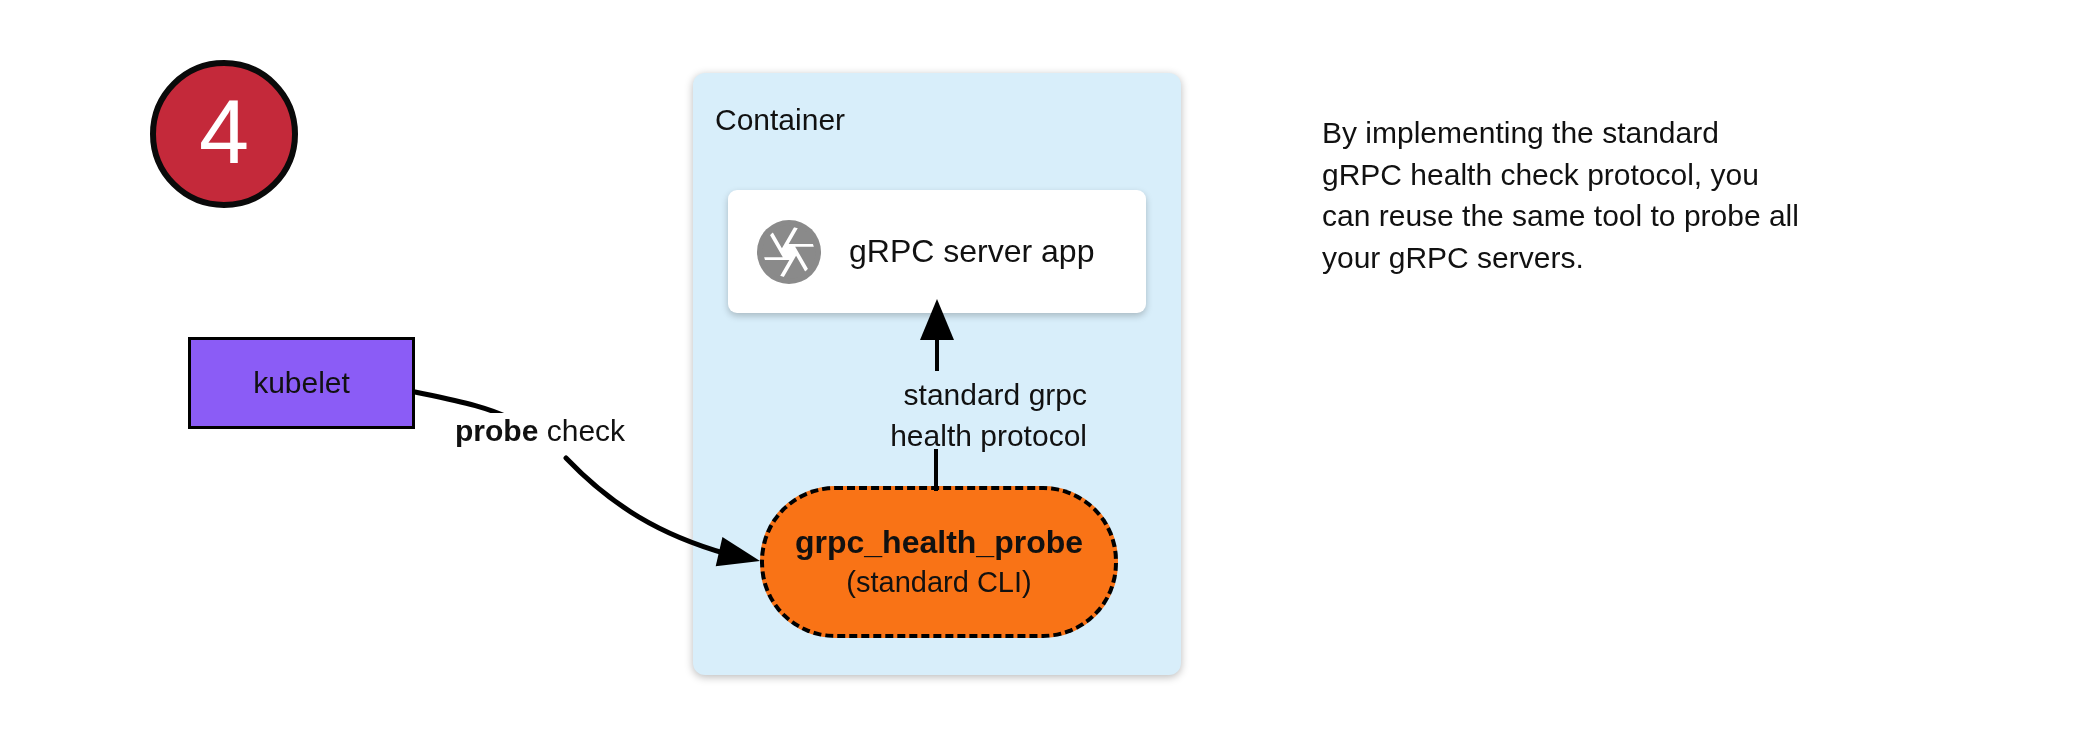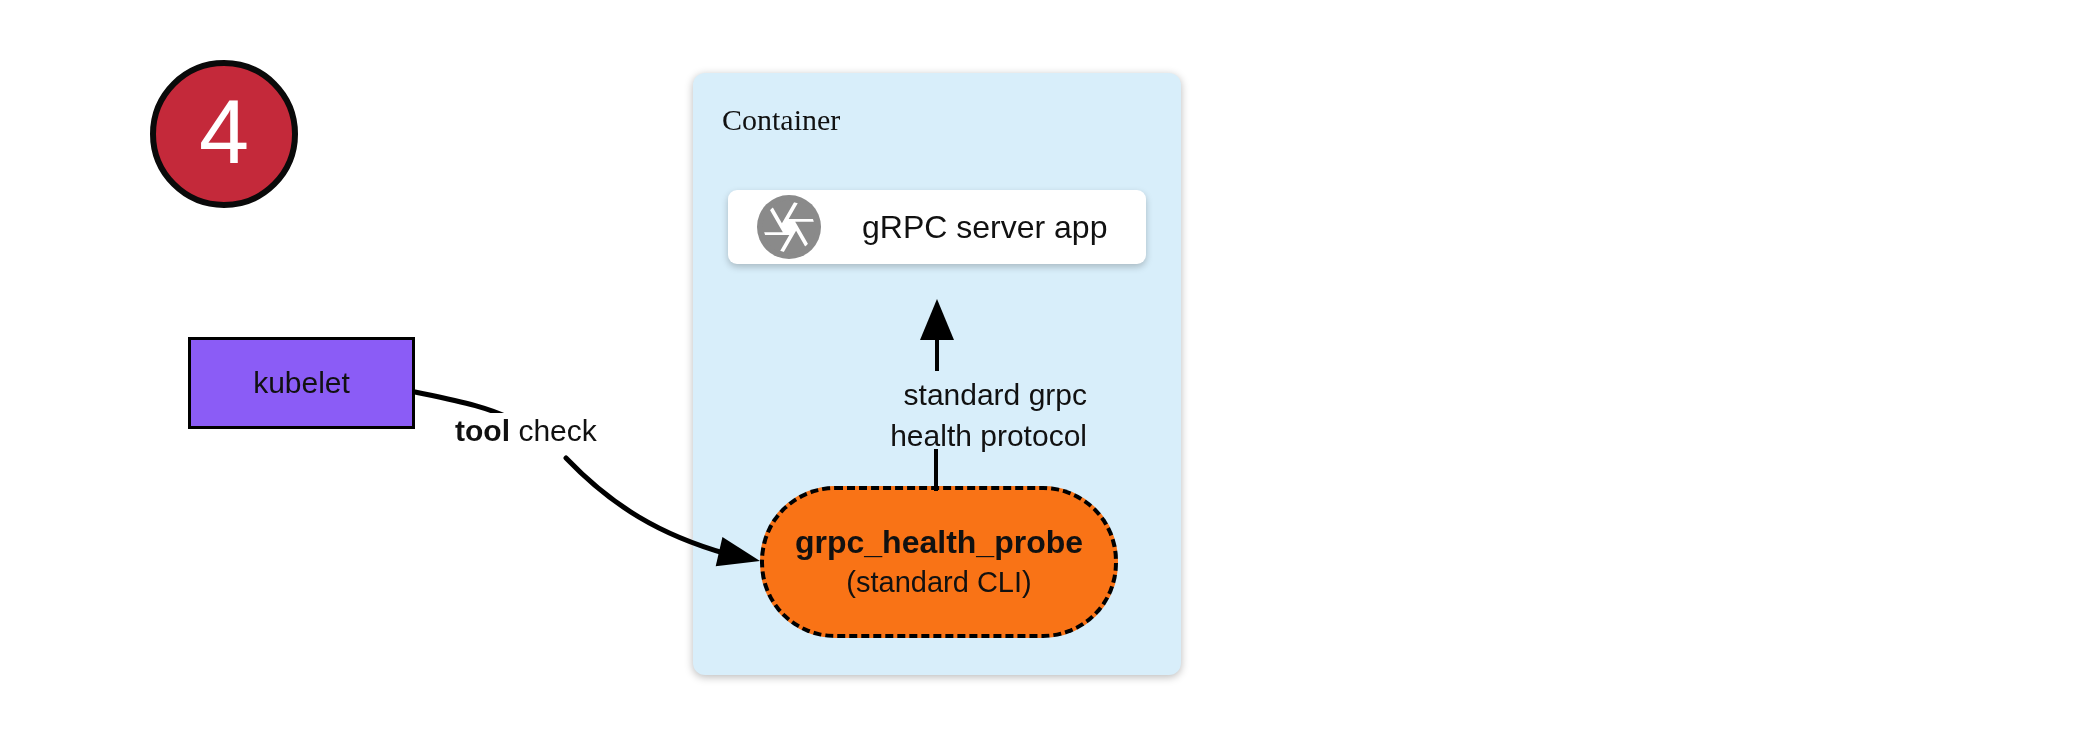--- a/index.html
+++ b/index.html
@@ -44,37 +44,36 @@
   .container-box {
     position: absolute;
     left: 693px; top: 73px;
     width: 488px; height: 602px;
     background: #d8eefa;
     border-radius: 12px;
     box-shadow: 0 2px 9px rgba(0,0,0,0.28);
   }
   .container-title {
     position: absolute;
-    left: 29px; top: 30px;
+    left: 22px; top: 30px;
     font-size: 30px;
-    font-family: Liberation Serif, serif;
   }
 
   
   .server-box {
     position: absolute;
     left: 728px; top: 190px;
-    width: 418px; height: 74px;
+    width: 418px; height: 123px;
     box-sizing: border-box;
     background: #ffffff;
     border-radius: 9px;
     box-shadow: 0 3px 7px rgba(0,0,0,0.22);
     display: flex; align-items: center;
     padding-left: 29px;
-    gap: 41px;
+    gap: 28px;
     font-size: 32px;
   }
   .server-box svg { flex: 0 0 auto; display: block; }
 
   
   .probe-box {
     position: absolute;
     left: 760px; top: 486px;
     width: 358px; height: 152px;
     box-sizing: border-box;
@@ -167,17 +166,23 @@
       <polygon points="0,0 -42,-15 -42,15" transform="translate(760,561) rotate(13)" fill="#000000" stroke="none"></polygon>
     </g>
   </svg>
 
   <div class="protocol-label">
     <div>standard grpc</div>
     <div>health protocol</div>
   </div>
 
   <div class="exec-label">
-    <span class="bold">tool</span><span>check</span>
+    <span class="bold">probe</span><span>check</span>
   </div>
 
+  <div class="note">
+    <div>By implementing the standard</div>
+    <div>gRPC health check protocol, you</div>
+    <div>can reuse the same tool to probe all</div>
+    <div>your gRPC servers.</div>
+  </div>
 
 </div>
 
 </body></html>

